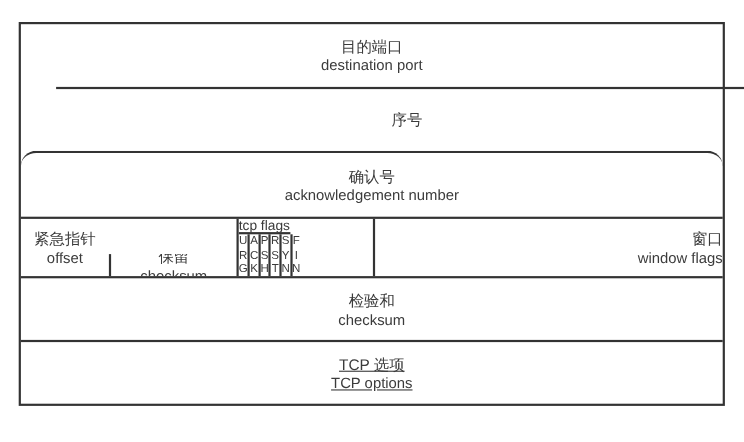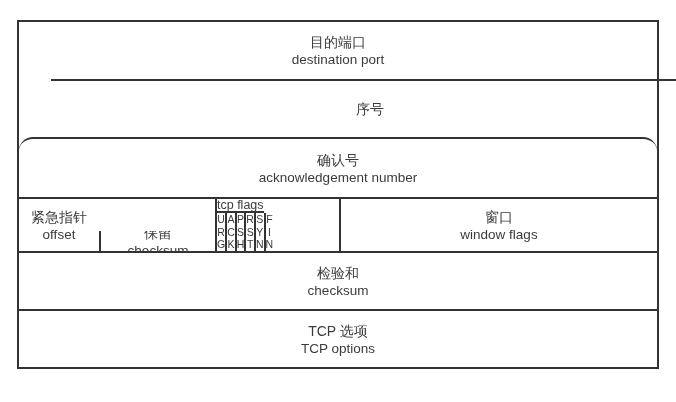--- a/index.html
+++ b/index.html
@@ -22,36 +22,36 @@
     border: 2px solid var(--border-color);
     background: var(--bg-color);
   }
   .row { display: flex; border-top: 2px solid var(--border-color); width: 100%; }
   .row:first-child { border-top: none; }
   .row-1 { height: 57px; }
   .row-2 { height: 58px; margin-left: 32px; }
   .row-3 { height: 60px; border-radius: 14px; }
   .row-4 { height: 54px; }
   .row-5 { height: 58px; }
-  .row-6 { height: 58px; }
+  .row-6 { height: 58px; text-decoration: underline; }
   .cell {
     flex: 1;
     display: flex; flex-direction: column;
     justify-content: center; align-items: center;
     border-left: 2px solid var(--border-color);
     overflow: hidden;
   }
   .cell:first-child { border-left: none; }
   .zh { font-size: 14px; line-height: 18px; }
   .en { font-size: 13.5px; line-height: 17px; }
   
   .cell-offset   { flex: 0 0 80px; }
   .cell-reserved { flex: 0 0 116px; margin-top: 32px; }
   .cell-flags    { flex: 0 0 124px; padding: 0; justify-content: stretch; align-items: flex-start; }
-  .cell-window   { flex: 1; }
+  .cell-window   { flex: 1; align-items: flex-end; }
   .flags-header {
     height: 14px;
     font-size: 12.5px; line-height: 13px;
     text-align: center;
     border-bottom: 2px solid var(--border-color);
   }
   .flag-cols { flex: 1; display: flex; }
   .flag-col {
     flex: 1;
     display: flex; flex-direction: column;

